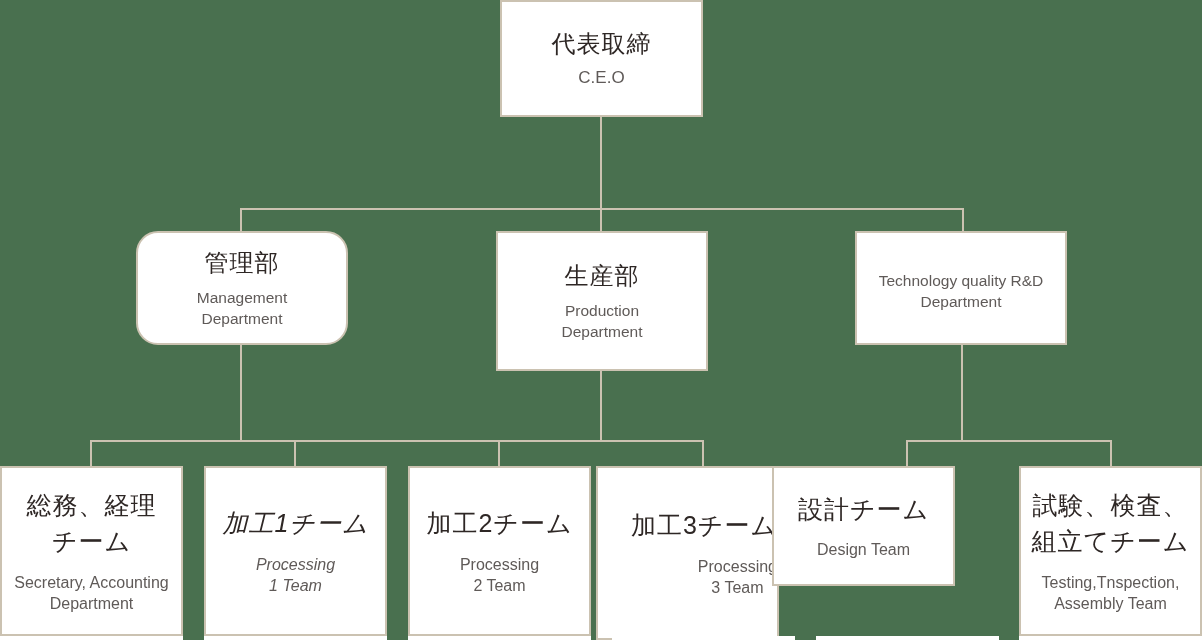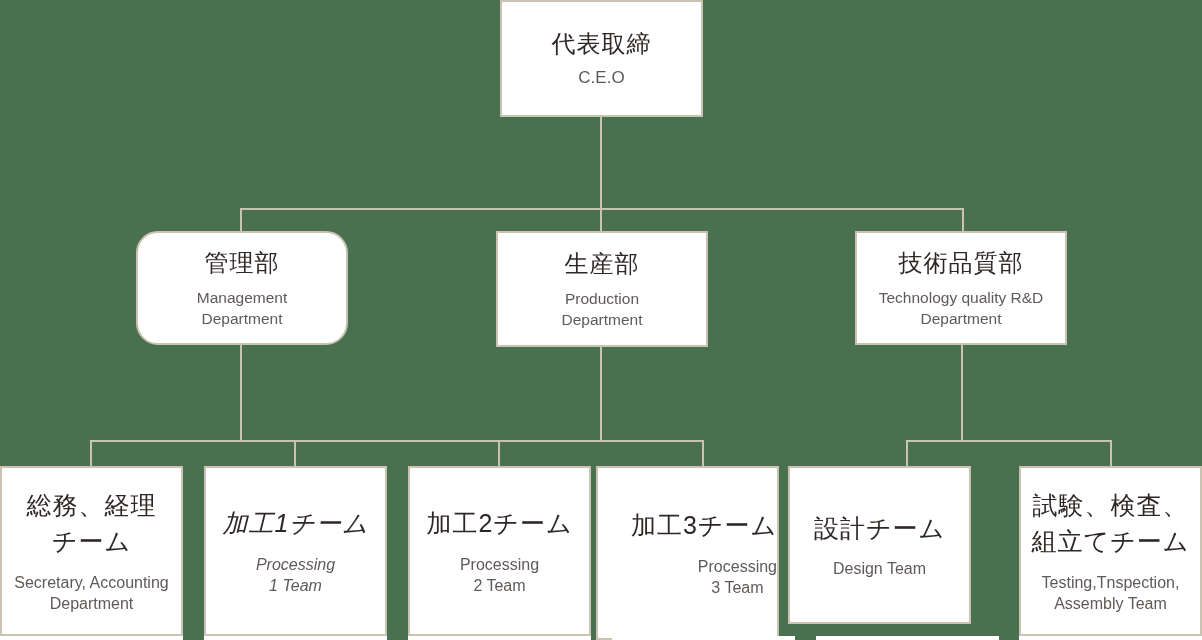--- a/index.html
+++ b/index.html
@@ -68,27 +68,26 @@
   <div class="box ceo" style="left:500px;top:0;width:203px;height:117px;">
     <div class="jp">代表取締</div>
     <div class="en">C.E.O</div>
   </div>
 
   <div class="box dept" style="left:136px;top:231px;width:212px;height:114px;border-radius:22px;">
     <div class="jp">管理部</div>
     <div class="en">Management
 Department</div>
   </div>
-  <div class="box dept" style="left:496px;top:231px;width:212px;height:116px;">
+  <div class="box dept" style="left:496px;top:231px;width:212px;height:140px;">
     <div class="jp">生産部</div>
     <div class="en">Production
 Department</div>
   </div>
   <div class="box dept" style="left:855px;top:231px;width:212px;height:114px;">
-    <div class="jp">技術品質部</div>
     <div class="en">Technology quality R&amp;D
 Department</div>
   </div>
 
   <div class="box team" style="left:0px;top:466px;width:183px;height:170px;">
     <div class="jp">総務、経理
 チーム</div>
     <div class="en">Secretary, Accounting
 Department</div>
   </div>
@@ -100,21 +99,21 @@
   <div class="box team" style="left:408px;top:466px;width:183px;height:170px;">
     <div class="jp">加工2チーム</div>
     <div class="en">Processing
 2 Team</div>
   </div>
   <div class="box team" style="left:596px;top:466px;width:183px;height:174px;align-items:flex-end;">
     <div class="jp">加工3チーム</div>
     <div class="en">Processing
 3 Team</div>
   </div>
-  <div class="box team" style="left:788px;top:466px;width:183px;height:158px;">
+  <div class="box team" style="left:772px;top:466px;width:183px;height:120px;">
     <div class="jp">設計チーム</div>
     <div class="en">Design Team</div>
   </div>
   <div class="box team" style="left:1019px;top:466px;width:183px;height:170px;">
     <div class="jp">試験、検査、
 組立てチーム</div>
     <div class="en">Testing,Tnspection,
 Assembly Team</div>
   </div>
 

